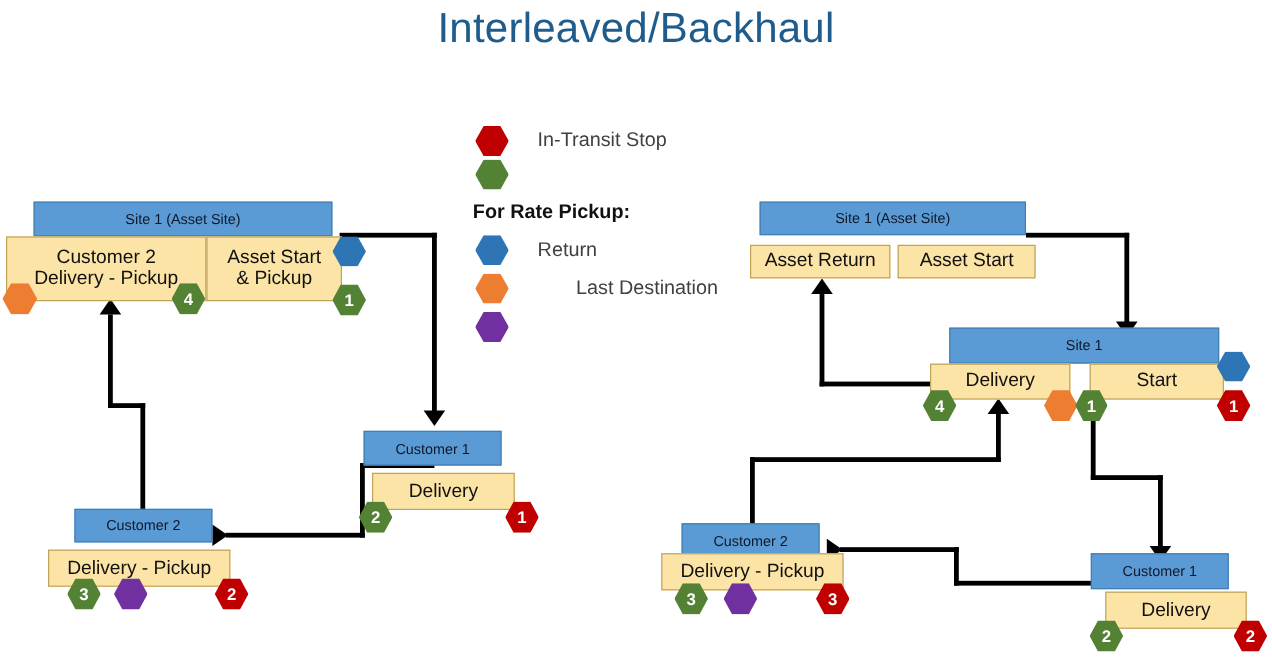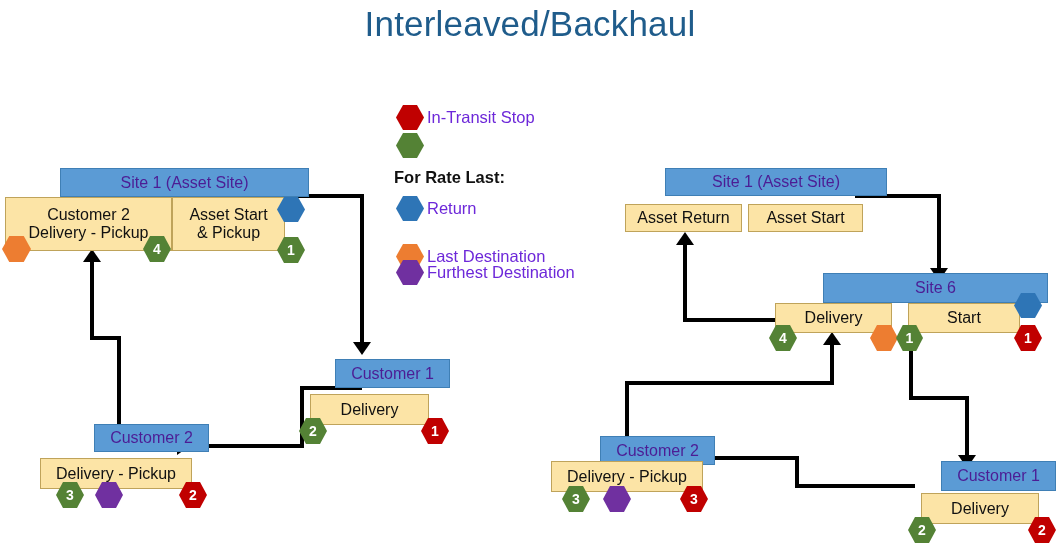--- a/index.html
+++ b/index.html
@@ -11,41 +11,41 @@
   #stage{position:absolute;left:0;top:0;width:1060px;height:558px;}
 
   .title{
     position:absolute;left:0;top:4px;width:1060px;text-align:center;
     font-size:35px;color:#1F5C8B;letter-spacing:.2px;white-space:nowrap;
   }
 
   
   .legend{position:absolute;}
   .legend-row{position:absolute;display:flex;align-items:center;}
-  .legend-label{font-size:16.5px;color:#6d28d9;white-space:nowrap;margin-left:3px;}
+  .legend-label{font-size:16.5px;color:#404040;white-space:nowrap;margin-left:24px;}
   .legend-head{position:absolute;font-size:16.5px;font-weight:bold;color:#111;white-space:nowrap;}
 
   
   .hex{
     position:relative;display:inline-block;
     clip-path:polygon(25% 4%,75% 4%,100% 50%,75% 96%,25% 96%,0% 50%);
     -webkit-clip-path:polygon(25% 4%,75% 4%,100% 50%,75% 96%,25% 96%,0% 50%);
   }
   .hex-num{
     position:absolute;inset:0;display:flex;align-items:center;justify-content:center;
     color:#fff;font-size:14px;font-weight:bold;line-height:1;
   }
   .hex-wrap{position:absolute;z-index:6;}
 
   
   .node{position:absolute;z-index:3;}
   .hdr{
     position:absolute;background:#5B9BD5;border:1px solid #3f7fb5;
-    color:#4c1d95;font-size:16px;display:flex;align-items:center;justify-content:center;
-    box-sizing:border-box;white-space:nowrap;z-index:3;margin-left:32px;
+    color:#0f172a;font-size:12px;display:flex;align-items:center;justify-content:center;
+    box-sizing:border-box;white-space:nowrap;z-index:3;
   }
   .cell{
     position:absolute;background:#FCE4A6;border:1px solid #BFA35A;
     color:#111;font-size:16px;display:flex;flex-direction:column;
     align-items:center;justify-content:center;box-sizing:border-box;
     white-space:nowrap;line-height:1.12;z-index:4;
   }
   .cell.two span{display:block;}
 
   
@@ -66,35 +66,34 @@
 
     <div class="legend-row" style="left:396px;top:104px;">
       <span class="hex" style="width:28px;height:27px;background:#C00000;"></span>
       <span class="legend-label">In-Transit Stop</span>
     </div>
 
     <div class="legend-row" style="left:396px;top:132px;">
       <span class="hex" style="width:28px;height:27px;background:#548235;"></span>
     </div>
 
-    <div class="legend-head" style="left:394px;top:168px;">For Rate Last:</div>
+    <div class="legend-head" style="left:394px;top:168px;">For Rate Pickup:</div>
 
     <div class="legend-row" style="left:396px;top:195px;">
       <span class="hex" style="width:28px;height:27px;background:#2E75B6;"></span>
       <span class="legend-label">Return</span>
     </div>
 
-    <div class="legend-row" style="left:396px;top:243px;">
+    <div class="legend-row" style="left:396px;top:227px;gap:32px;">
       <span class="hex" style="width:28px;height:27px;background:#ED7D31;"></span>
       <span class="legend-label">Last Destination</span>
     </div>
 
     <div class="legend-row" style="left:396px;top:259px;">
       <span class="hex" style="width:28px;height:27px;background:#7030A0;"></span>
-      <span class="legend-label">Furthest Destination</span>
     </div>
 
   </div>
 
   <div class="ln" style="left:283px;top:194px;width:81px;height:4px;"></div>
   <div class="ln" style="left:360px;top:194px;width:4px;height:150px;"></div>
   <div class="arw down" style="left:353px;top:342px;"></div>
 
   <div class="ln" style="left:300px;top:386px;width:4px;height:62px;"></div>
   <div class="ln" style="left:300px;top:386px;width:62px;height:4px;"></div>
@@ -192,21 +191,21 @@
     <div class="hdr" style="left:633px;top:168px;width:222px;height:28px;">Site 1 (Asset Site)</div>
     <div class="cell" style="left:625px;top:204px;width:117px;height:28px;">
       <span>Asset Return</span>
     </div>
     <div class="cell" style="left:748px;top:204px;width:115px;height:28px;">
       <span>Asset Start</span>
     </div>
   </div>
 
   <div class="node">
-    <div class="hdr" style="left:791px;top:273px;width:225px;height:30px;">Site 6</div>
+    <div class="hdr" style="left:791px;top:273px;width:225px;height:30px;">Site 1</div>
     <div class="cell" style="left:775px;top:303px;width:117px;height:30px;">
       <span>Delivery</span>
     </div>
     <div class="cell" style="left:908px;top:303px;width:112px;height:30px;">
       <span>Start</span>
     </div>
   </div>
   <div class="hex-wrap" style="left:769px;top:324px;">
     <span class="hex" style="width:28px;height:28px;background:#548235;display:block;"></span>
     <span class="hex-num">4</span>

